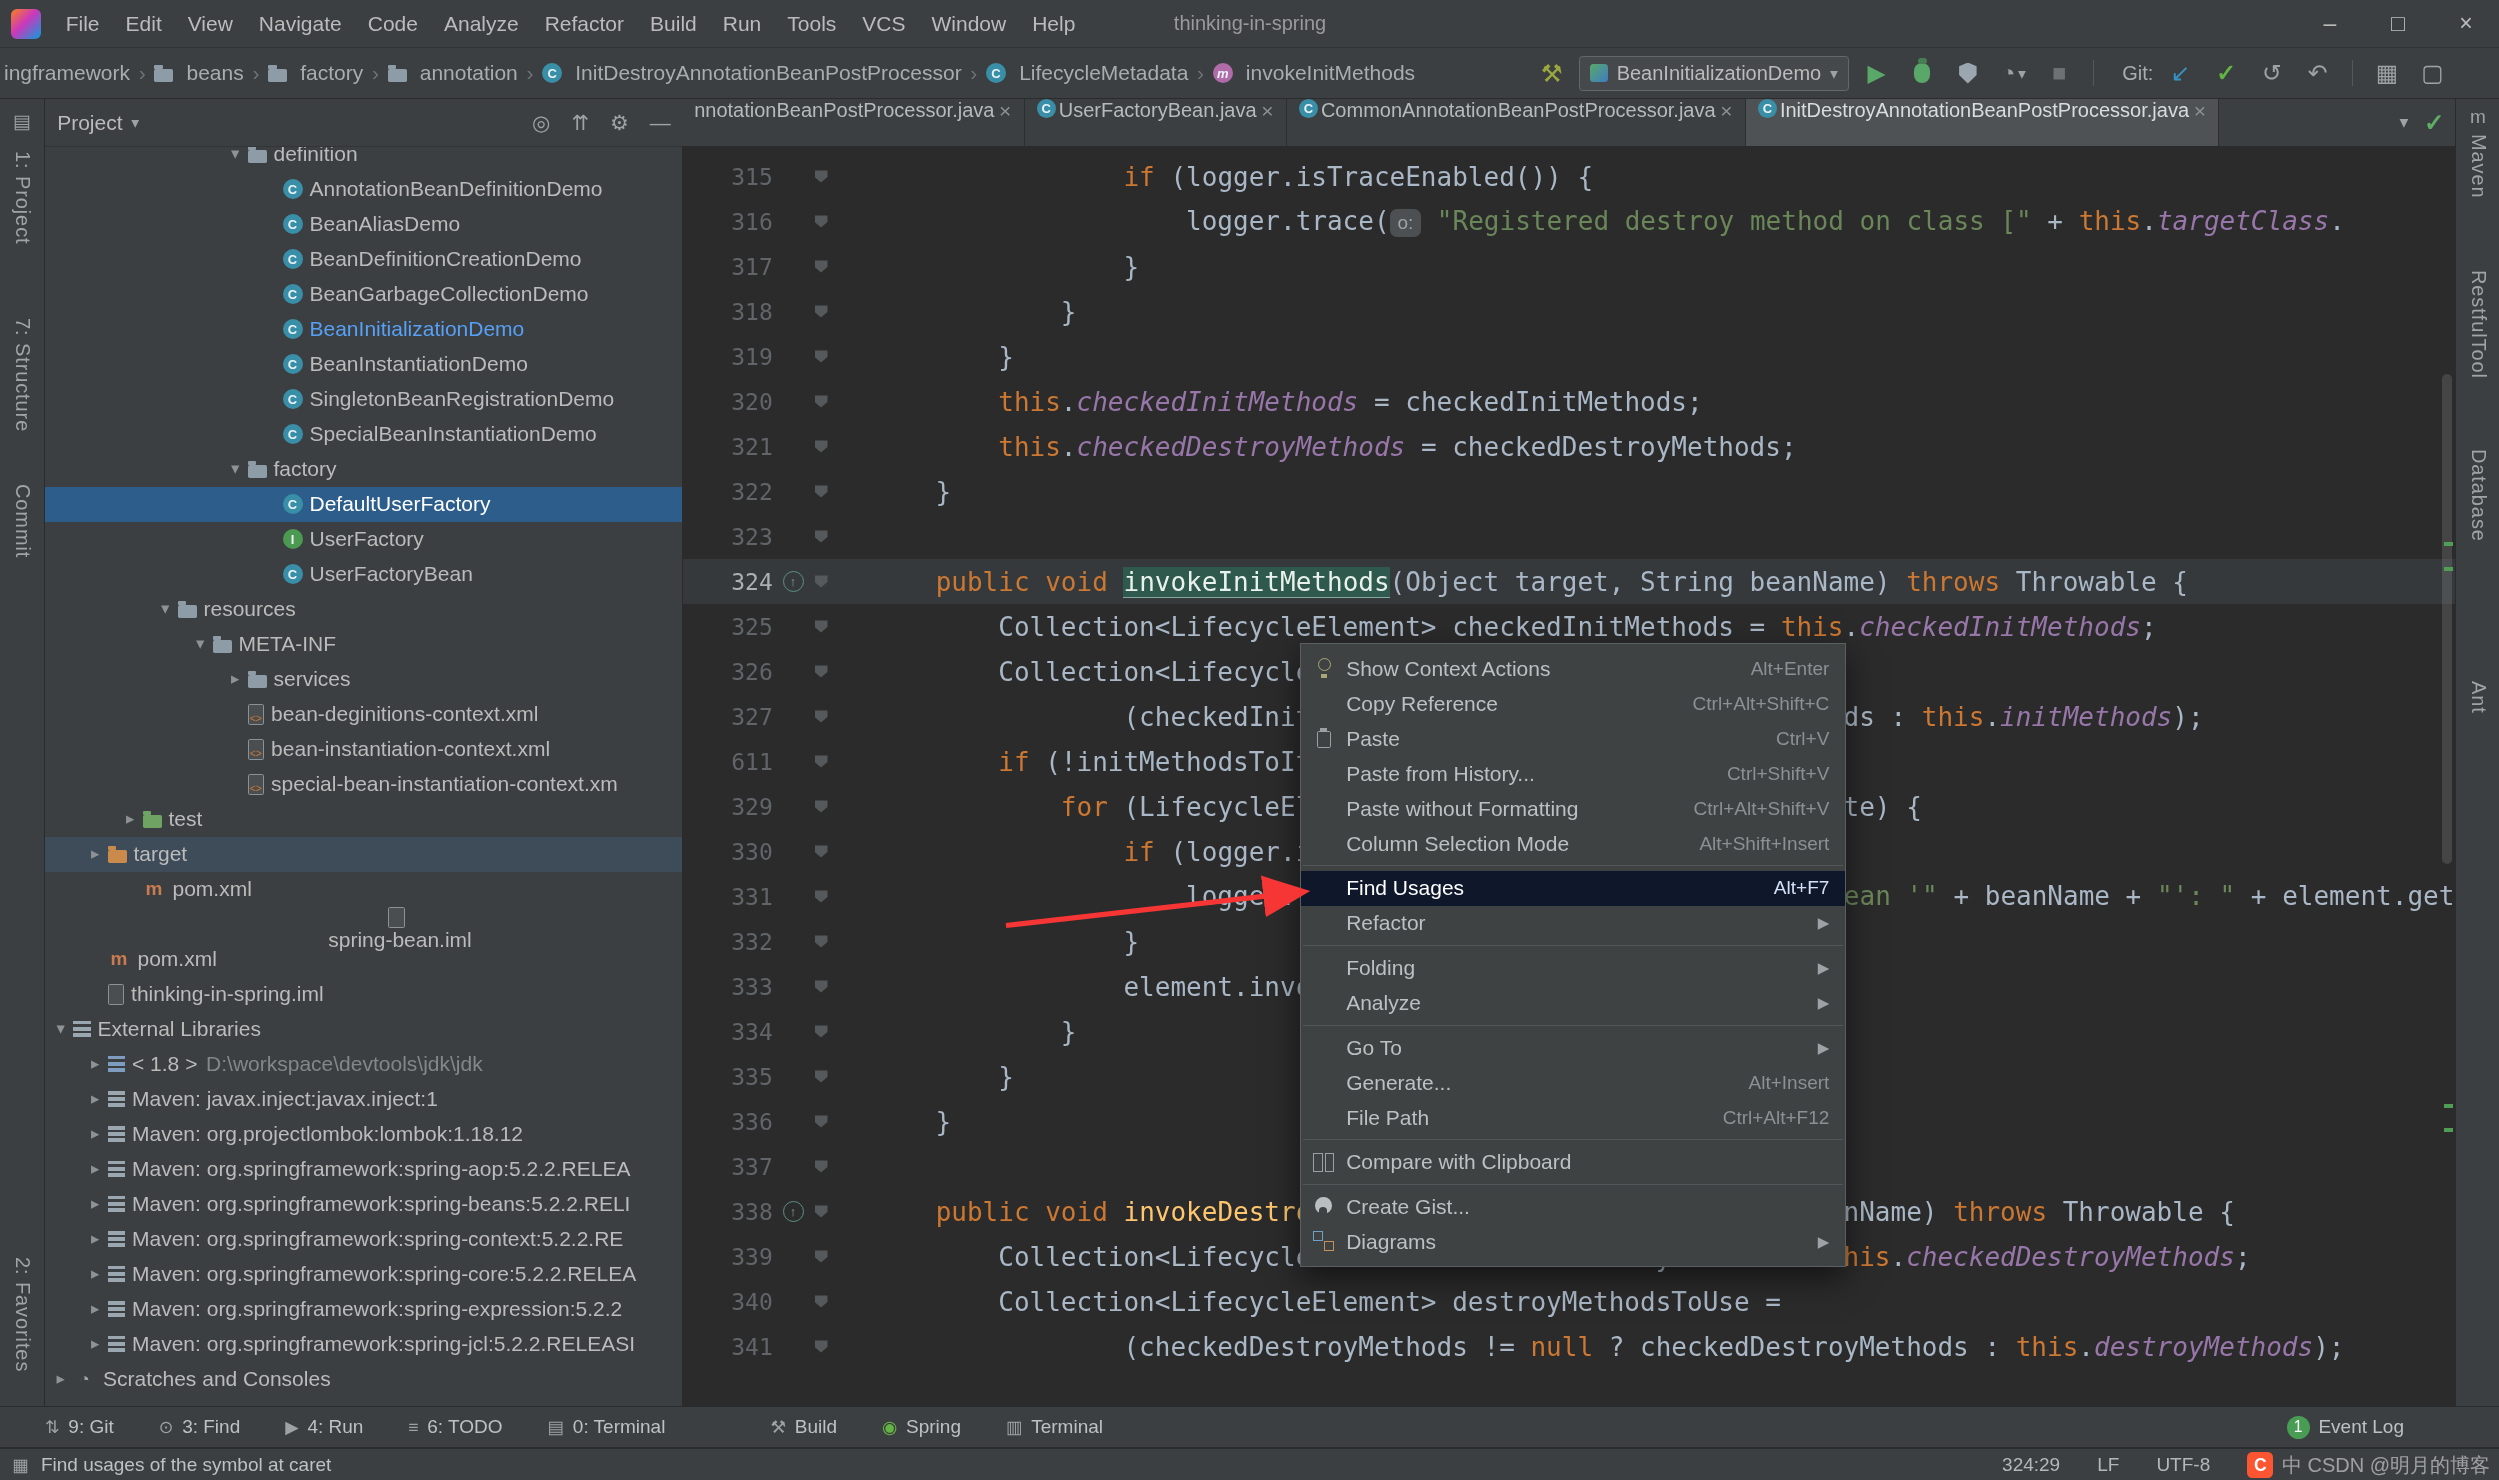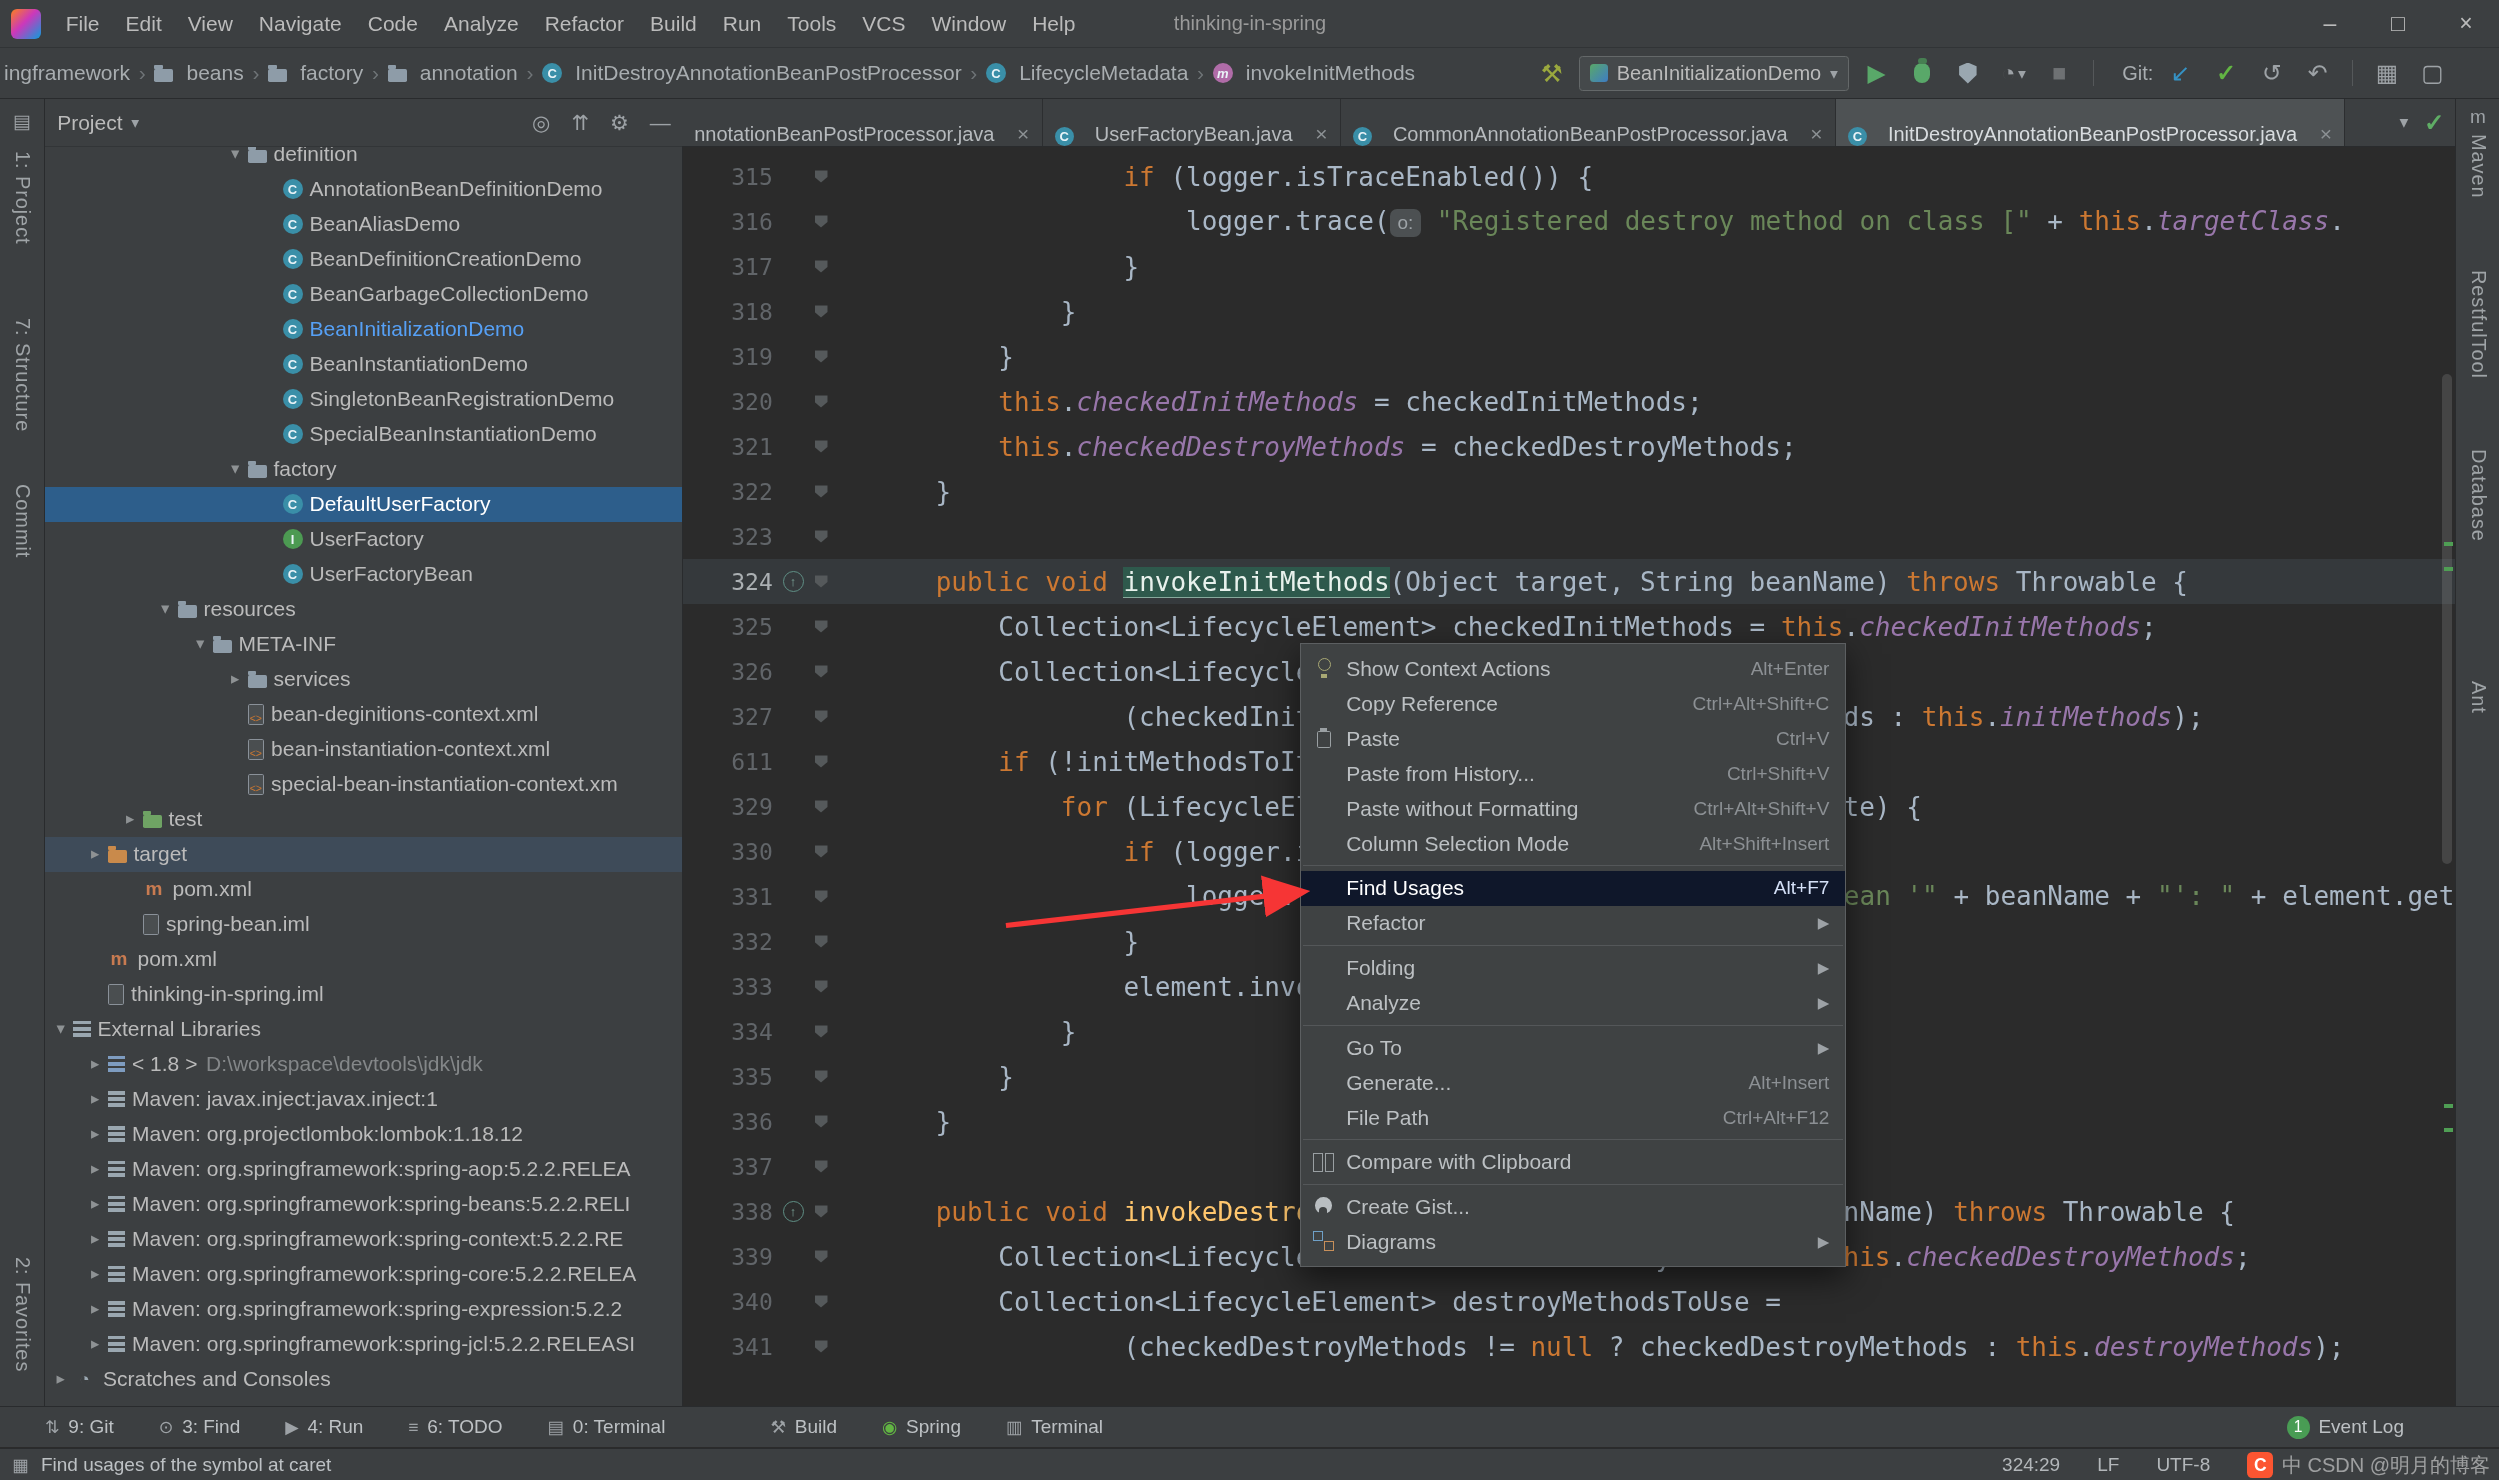--- a/index.html
+++ b/index.html
@@ -66,21 +66,21 @@
   .ic-folder-test{background:#6FA364}
   .ic-folder-excluded{background:#C98A4B}
   .ic-xml,.ic-iml{width:16.6px;height:21px;background:#4A4E50;border:0.9px solid #8A9199;border-radius:1.7px;font-size:10.5px;color:#CB7832;align-items:flex-end;justify-content:center}
   .ic-maven{color:#C87B51;font-weight:bold;font-size:19px}
   .ic-lib,.ic-jdk{width:17.5px;height:16.6px;background:repeating-linear-gradient(180deg,#9AA7B0 0 3.5px,transparent 3.5px 6.1px)}
   .ic-jdk{background:repeating-linear-gradient(180deg,#7E9CC0 0 3.5px,transparent 3.5px 6.1px)}
   .ic-scratch{color:#9AA7B0;font-size:17.5px}
 
   
   .tabsrow{position:absolute;left:682px;top:99px;width:1773px;height:48px;background:#3C3F41;display:flex;align-items:stretch;border-bottom:0.9px solid #292B2D;z-index:7;overflow:hidden}
-  .tab{display:flex;align-items:flex-end;gap:21px;padding:0 12.2px;font-size:20px;color:#B6BABD;border-right:0.9px solid #2C2E30;white-space:nowrap}
+  .tab{display:flex;align-items:flex-start;gap:3px;padding:0 12.2px;font-size:20px;color:#B6BABD;border-right:0.9px solid #2C2E30;white-space:nowrap}
   .tab.active{background:#4E5254;color:#D8DCDF}
   .tab .ic{width:19px;height:19px;margin-right:0}
   .tclose{color:#8C9194;font-size:21px;margin-left:1.7px}
   .tabsextra{margin-left:auto;display:flex;align-items:center;gap:15.7px;padding-right:10.5px}
   .inspok{color:#5FAD65;font-size:24.5px;font-weight:bold}
   .tchev{color:#9DA2A6;font-size:17.5px}
 
   
   .editor{position:absolute;left:682px;top:147px;width:1773px;height:1259px;background:#2B2B2B;overflow:hidden;z-index:5}
   .lines{padding-top:7px}
@@ -346,21 +346,21 @@
     <div class="trow hov" style="padding-left: 38px;">
       <span class="tarrow">▸</span>
       <span class="ic ic-folder-excluded"></span>
       <span class="tlabel2">target</span>
     </div>
     <div class="trow" style="padding-left: 73px;">
       <span class="tarrow"></span>
       <span class="ic ic-maven">m</span>
       <span class="tlabel2">pom.xml</span>
     </div>
-    <div class="trow" style="padding-left: 73px;">
+    <div class="trow" style="padding-left: 73px; flex-direction: column;">
       <span class="tarrow"></span>
       <span class="ic ic-iml"></span>
       <span class="tlabel2">spring-bean.iml</span>
     </div>
     <div class="trow" style="padding-left: 38px;">
       <span class="tarrow"></span>
       <span class="ic ic-maven">m</span>
       <span class="tlabel2">pom.xml</span>
     </div>
     <div class="trow" style="padding-left: 38px;">

